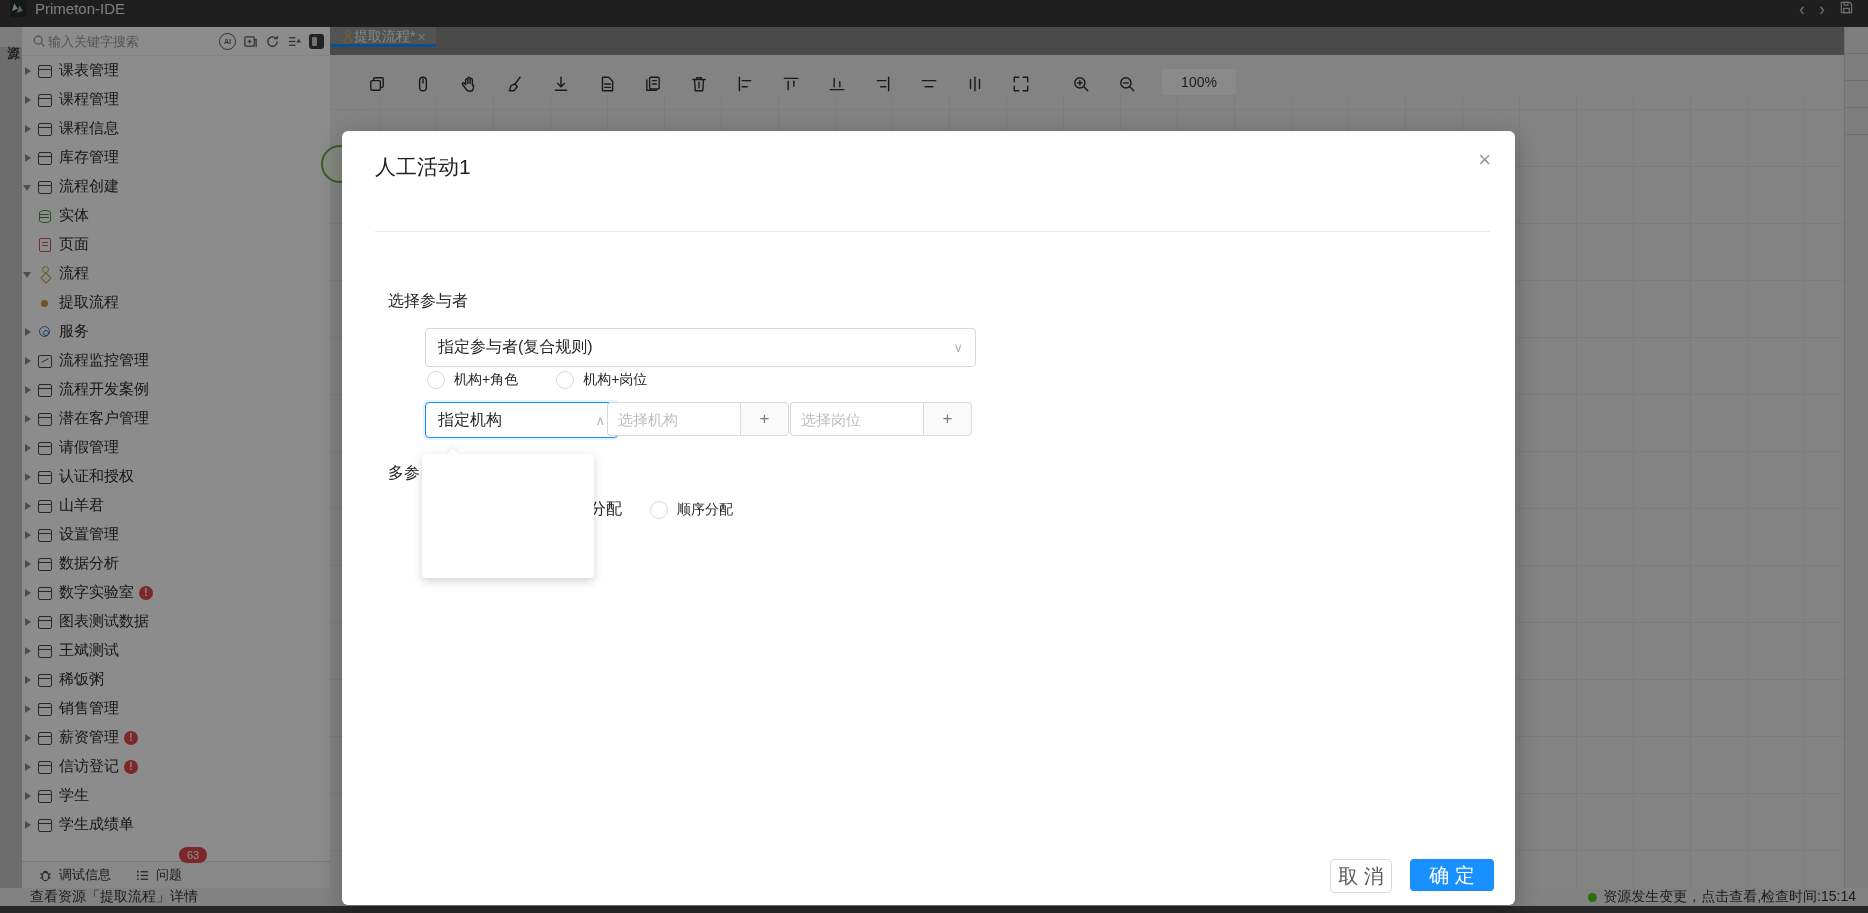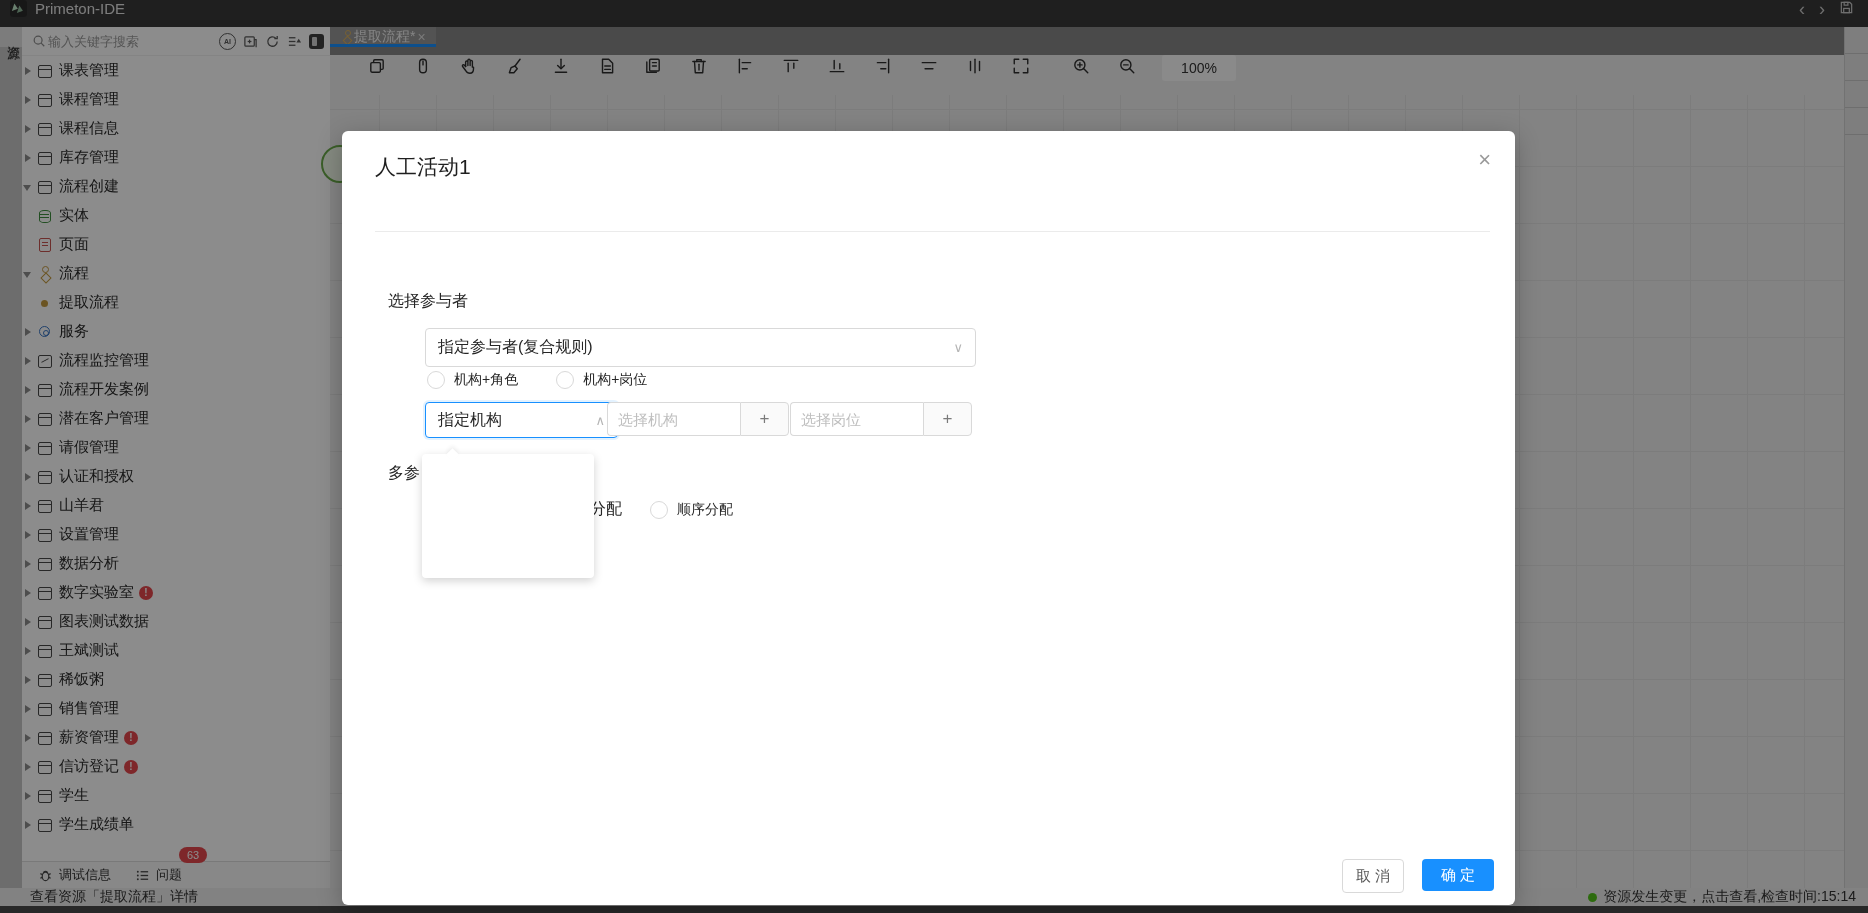--- a/index.html
+++ b/index.html
@@ -75,21 +75,21 @@
   
   .editor{position:absolute;left:330px;top:27px;width:1515px;height:861px;background:#efefef;}
   .tabstrip{position:absolute;left:0;top:0;right:0;height:28px;background:#888888;display:flex;}
   .etab{height:20px;display:flex;align-items:center;gap:0;padding:0 10px;background:#979797;
         color:#f2f2f2;font-size:14px;position:relative;cursor:default;}
   .etab::after{content:"";position:absolute;left:0;right:0;bottom:0;height:3px;background:#1890ff;}
   .etab .close{color:#dedede;font-size:14px;margin-left:2px;}
   .flowglyph{width:14px;height:14px;position:relative;display:inline-block;}
   .flowglyph::before{content:"";position:absolute;left:4.5px;top:0;width:4px;height:4px;border:1.3px solid #d8b05e;border-radius:50%;}
   .flowglyph::after{content:"";position:absolute;left:4px;top:7px;width:5px;height:5px;border:1.3px solid #d8b05e;transform:rotate(45deg);}
-  .toolbar{position:absolute;left:0;top:28px;right:0;height:40px;display:flex;align-items:flex-start;gap:24px;padding-left:36px;}
+  .toolbar{position:absolute;left:0;top:28px;right:0;height:40px;display:flex;align-items:flex-end;gap:24px;padding-left:36px;}
   .tbtn{width:22px;height:22px;display:flex;align-items:center;justify-content:center;cursor:default;}
   .tbtn svg{stroke:#2e2e2e;fill:none;stroke-width:1.25;stroke-linecap:round;stroke-linejoin:round;}
   .zoombox{width:74px;height:26px;background:#fbfbfb;border-radius:3px;color:#333;font-size:14px;
            display:flex;align-items:center;justify-content:center;}
   .canvas{position:absolute;left:0;top:68px;right:0;bottom:0;
      background-image:linear-gradient(#e2e2e2 1px,transparent 1px),linear-gradient(90deg,#e2e2e2 1px,transparent 1px);
      background-size:57px 57px;background-position:-8px 14px;}
   .start-node{position:absolute;left:-9px;top:50px;width:34px;height:34px;border-radius:50%;
      border:2px solid #6bab4a;background:#f2fbec;}
   
@@ -131,23 +131,23 @@
   .ig2{left:448px;top:271px;}
   .m-multilabel{position:absolute;left:46px;top:332px;}
   .assignrow{position:absolute;left:248px;top:368px;display:flex;align-items:center;gap:0;}
   .assignfrag{margin-right:28px;}
   .dropdown{position:absolute;left:80px;top:323px;width:172px;background:#fff;border-radius:4px;z-index:70;
             box-shadow:0 3px 10px rgba(0,0,0,.18);padding:2px 0;}
   .dropdown::before{content:"";position:absolute;left:26px;top:-4px;width:9px;height:9px;background:#fff;
             transform:rotate(45deg);box-shadow:-2px -2px 4px rgba(0,0,0,.06);}
   .dd-opt{height:40px;display:flex;align-items:center;padding:0 18px;font-size:16px;color:#262626;cursor:default;}
   .m-footer{position:absolute;right:21px;bottom:12px;display:flex;gap:18px;}
-  .btn{height:32px;border-radius:4px;display:flex;align-items:center;justify-content:center;font-size:15px;cursor:default;margin-top:8px;}
+  .btn{height:32px;border-radius:4px;display:flex;align-items:center;justify-content:center;font-size:20px;cursor:default;margin-top:8px;}
   .btn-cancel{width:60px;border:1px solid #d9d9d9;background:#fff;color:#595959;}
-  .btn-ok{width:72px;background:#1890ff;color:#fff;}
+  .btn-ok{width:84px;background:#1890ff;color:#fff;}
 </style>
 </head>
 <body>
 
 <div id="app">
 
   <div class="titlebar">
     <span class="logo"></span>
     <span>Primeton-IDE</span>
     <span class="tb-right">

